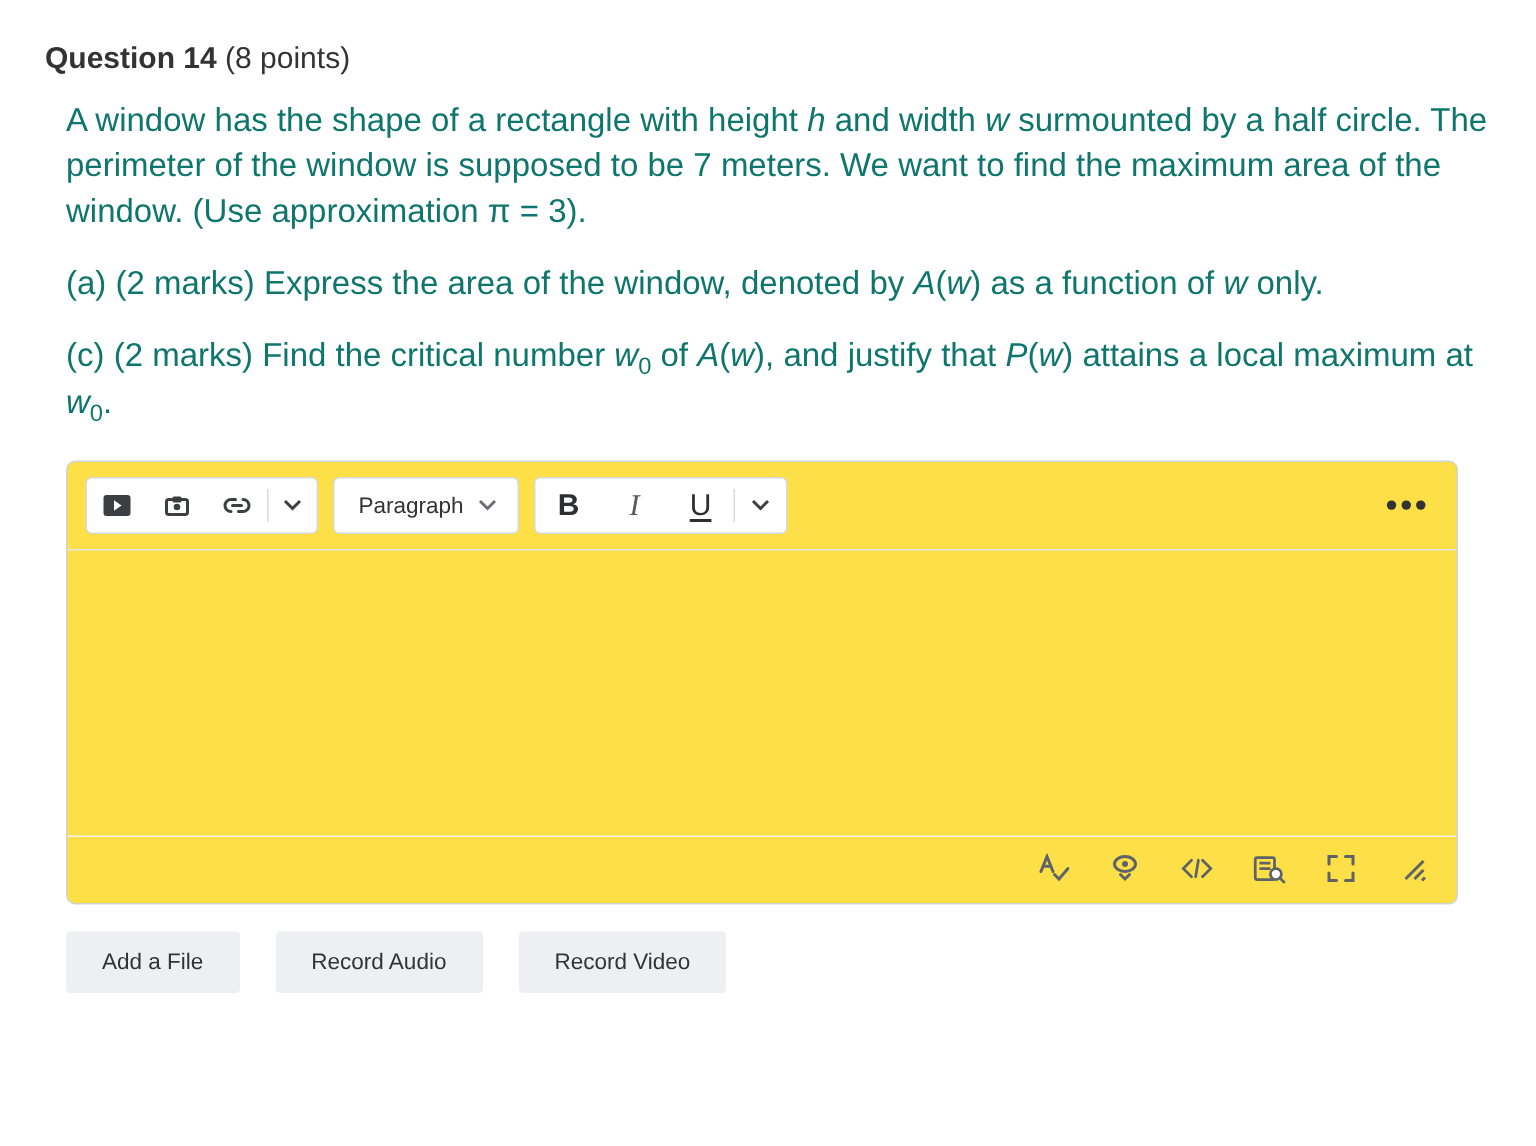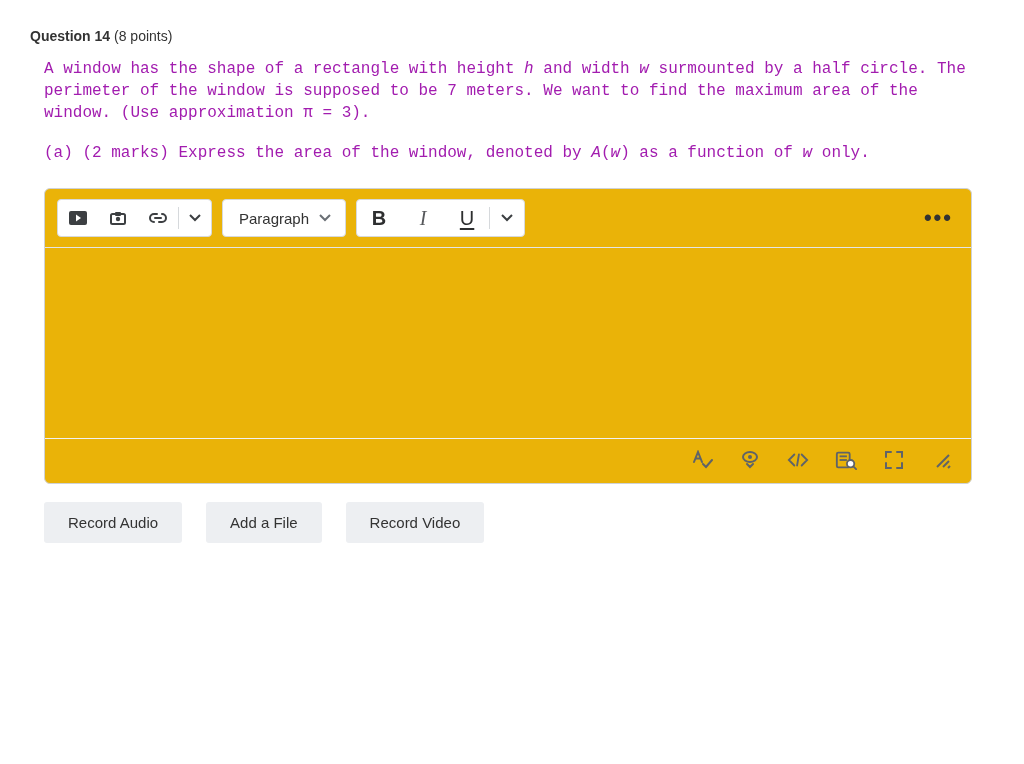--- a/index.html
+++ b/index.html
@@ -7,42 +7,42 @@
     margin: 0;
     padding: 28px 30px 30px 30px;
     font-family: "Helvetica Neue", Arial, sans-serif;
     color: #212121;
     font-size: 16px;
     background: #fff;
     width: 1024px;
   }
   h2.question-title {
     margin: 0 0 14px 0;
-    font-size: 14px;
+    font-size: 20px;
     font-weight: 400;
     color: #333;
   }
   h2.question-title .qbold { font-weight: 700; }
   .question-body {
     padding-left: 14px;
-    font-family: Liberation Mono, monospace;
-    color: #a21caf;
-    font-size: 16px;
+    font-family: Liberation Sans, sans-serif;
+    color: #0f766e;
+    font-size: 22px;
     line-height: 1.38;
   }
   .question-body p { margin: 0 0 18px 0; }
   .it { font-style: italic; }
   .sub { vertical-align: sub; font-size: 0.72em; line-height: 0; }
 
   .editor {
     margin: 24px 0 6px 14px;
     border: 1px solid #cfd2d6;
     border-radius: 6px;
     width: 928px;
-    background: #eab308;
+    background: #fde047;
   }
   .toolbar {
     display: flex;
     align-items: center;
     gap: 10px;
     padding: 10px 12px;
     border-bottom: 1px solid #e3e5e8;
     position: relative;
   }
   .tb-group {
@@ -108,20 +108,21 @@
 <body>
 
 <h2 class="question-title">
   <span class="qbold">Question 14</span>
   <span>(8 points)</span>
 </h2>
 
 <div class="question-body">
   <p>A window has the shape of a rectangle with height <span class="it">h</span> and width <span class="it">w</span> surmounted by a half circle.  The perimeter of the window is supposed to be 7 meters.  We want to find the maximum area of the window.  (Use approximation π&nbsp;=&nbsp;3).</p>
   <p>(a)  (2 marks)  Express the area of the window, denoted by <span class="it">A</span>(<span class="it">w</span>) as a function of <span class="it">w</span> only.</p>
+  <p>(c)  (2 marks)  Find the critical number <span class="it">w</span><span class="sub">0</span> of <span class="it">A</span>(<span class="it">w</span>), and justify that <span class="it">P</span>(<span class="it">w</span>) attains a local maximum at <span class="it">w</span><span class="sub">0</span>.</p>
 </div>
 
 <div class="editor">
   <div class="toolbar">
 
     <div class="tb-group">
       <div class="tb-btn">
         <svg width="20" height="16" viewBox="0 0 20 16">
             <rect x="1" y="1" width="18" height="14" rx="2" fill="#3c3f42"></rect>
             <path d="M8 4.5 L13 8 L8 11.5 Z" fill="#fff"></path>
@@ -215,16 +216,16 @@
       <svg width="18" height="18" viewBox="0 0 18 18">
           <line x1="4" y1="16" x2="16" y2="4" stroke="#5f6368" stroke-width="2"></line>
           <line x1="10" y1="16" x2="16" y2="10" stroke="#5f6368" stroke-width="2"></line>
           <line x1="15" y1="17" x2="17" y2="15" stroke="#5f6368" stroke-width="2"></line>
         </svg>
     </div>
   </div>
 </div>
 
 <div class="action-row">
+  <button class="action-btn">Add a File</button>
   <button class="action-btn">Record Audio</button>
-  <button class="action-btn">Add a File</button>
   <button class="action-btn">Record Video</button>
 </div>
 
 </body></html>

